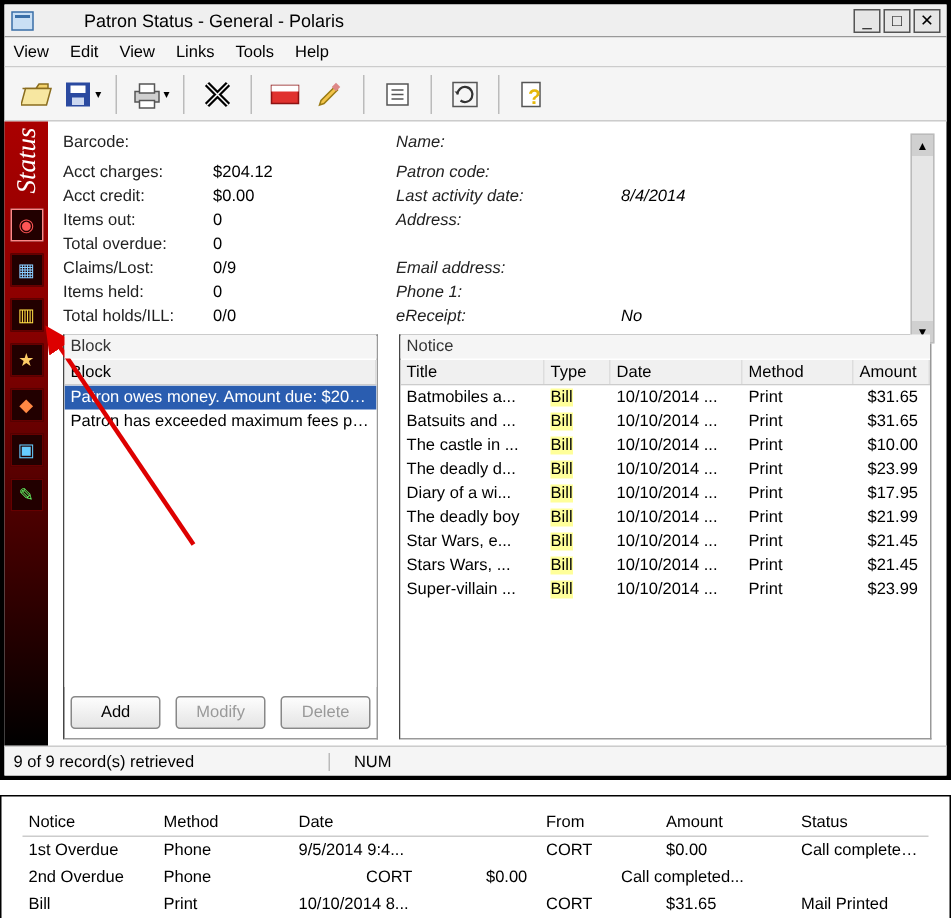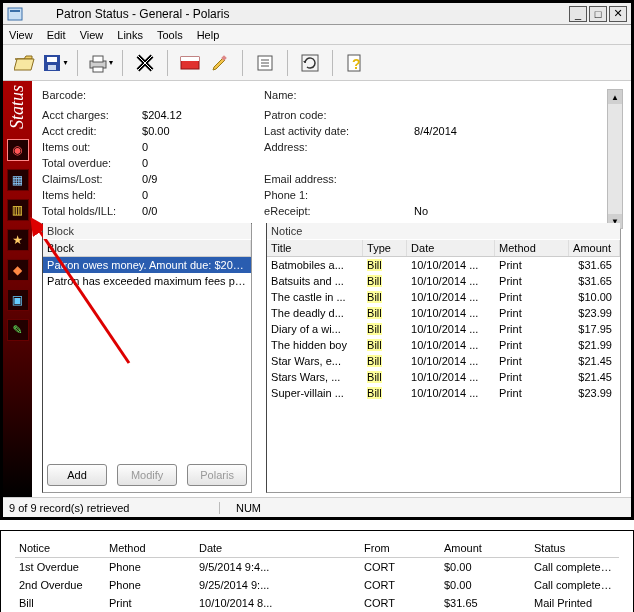--- a/index.html
+++ b/index.html
@@ -24,21 +24,21 @@
   .body-area { display:flex; height: 416px; }
   .sidebar { width: 36px; background: linear-gradient(#a00, #800, #400, #000); display:flex; flex-direction:column; align-items:center; padding-top:4px; }
   .sidebar-label { color:#fff; writing-mode: vertical-rl; transform: rotate(180deg); font-style: italic; font-size:18px; font-family: 'Times New Roman', serif; margin-bottom:6px;}
   .sidebar-btn { width:22px; height:22px; margin:4px 0; border:1px solid #600; background:#200; display:flex; align-items:center; justify-content:center; cursor:pointer;}
   .sidebar-btn.active { border:1px solid #f88; }
   .sb-glyph { font-size:12px; }
   .main { flex:1; padding:6px 10px 4px 10px; display:flex; flex-direction:column; gap:4px;}
   
   .info-top { display:flex; gap:12px; }
   .col-l {flex:0 0 210px;}
-  .col-r {flex:1; position:relative;}
+  .col-r {flex:1; position:relative;font-style:italic;}
   .info-row { display:flex; height:16px; align-items:center; }
   .info-row .lbl { width:100px; color:#222;}
   .info-row .val { }
   .scroll-v { position:absolute; right:-2px; top:2px; width:16px; height:140px; background:#e6e6e6; border:1px solid #bbb;}
   .scroll-v .thumb-up, .scroll-v .thumb-down { height:14px; background:#d0d0d0; display:flex; align-items:center; justify-content:center; font-size:8px;}
   
   .panels { display:flex; gap:14px; flex:1; min-height:0;}
   .panel { border:1px inset #999; display:flex; flex-direction:column; min-height:0;}
   .panel-block { width:210px;}
   .panel-notice { flex:1;}
@@ -300,21 +300,21 @@
           <div class="list-hdr">
               <div style="flex:1">Block</div>
             </div>
           <div class="list-body">
             <div class="block-row sel">Patron owes money. Amount due: $204.12</div>
             <div class="block-row">Patron has exceeded maximum fees permitted...</div>
           </div>
           <div class="btn-row">
             <button class="std-btn">Add</button>
             <button class="std-btn" disabled="">Modify</button>
-            <button class="std-btn" disabled="">Polaris</button>
+            <button class="std-btn" disabled="">Delete</button>
           </div>
         </div>
 
         <div class="panel panel-notice">
           <div class="panel-title">Notice</div>
           <div class="list-hdr">
             <div class="c-title">Title</div>
             <div class="c-type">Type</div>
             <div class="c-date">Date</div>
             <div class="c-method">Method</div>
@@ -350,21 +350,21 @@
                 <div class="c-amount">$23.99</div>
               </div>
               <div class="notice-row">
                 <div class="c-title">Diary of a wi...</div>
                 <div class="c-type"><span class="bill-hi">Bill</span></div>
                 <div class="c-date">10/10/2014 ...</div>
                 <div class="c-method">Print</div>
                 <div class="c-amount">$17.95</div>
               </div>
               <div class="notice-row">
-                <div class="c-title">The hidden boy</div>
+                <div class="c-title">The deadly boy</div>
                 <div class="c-type"><span class="bill-hi">Bill</span></div>
                 <div class="c-date">10/10/2014 ...</div>
                 <div class="c-method">Print</div>
                 <div class="c-amount">$21.99</div>
               </div>
               <div class="notice-row">
                 <div class="c-title">Star Wars, e...</div>
                 <div class="c-type"><span class="bill-hi">Bill</span></div>
                 <div class="c-date">10/10/2014 ...</div>
                 <div class="c-method">Print</div>
@@ -410,21 +410,20 @@
         <div class="d1">1st Overdue</div>
         <div class="d2">Phone</div>
         <div class="d3">9/5/2014 9:4...</div>
         <div class="d4">CORT</div>
         <div class="d5">$0.00</div>
         <div class="d6">Call completed...</div>
       </div>
       <div class="dt-row">
         <div class="d1">2nd Overdue</div>
         <div class="d2">Phone</div>
-        <div class="d3">9/25/2014 9:...</div>
         <div class="d4">CORT</div>
         <div class="d5">$0.00</div>
         <div class="d6">Call completed...</div>
       </div>
       <div class="dt-row">
         <div class="d1">Bill</div>
         <div class="d2">Print</div>
         <div class="d3">10/10/2014 8...</div>
         <div class="d4">CORT</div>
         <div class="d5">$31.65</div>

